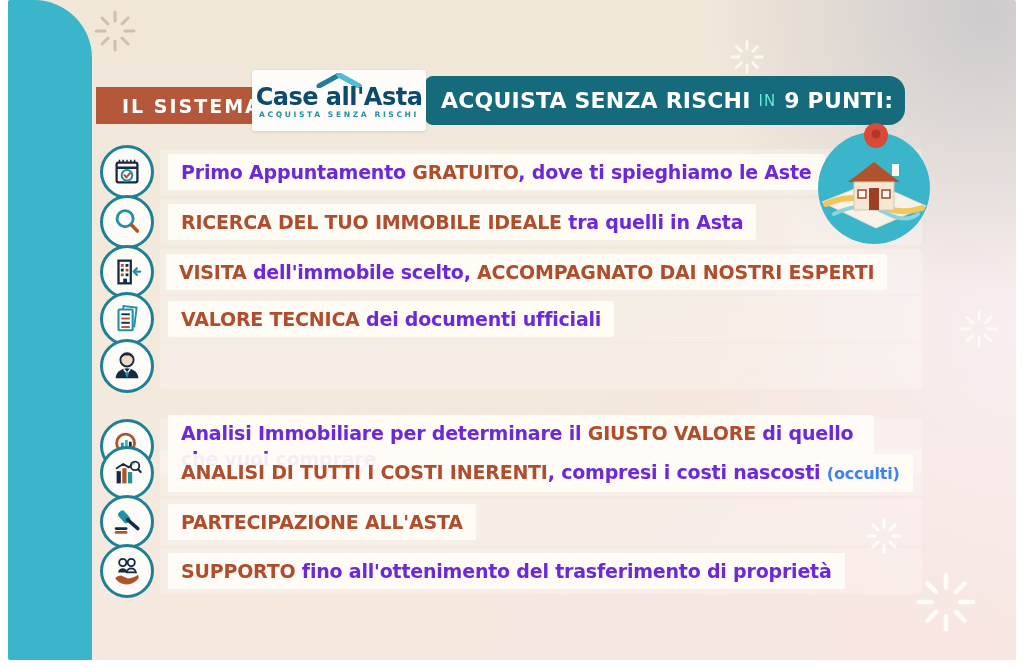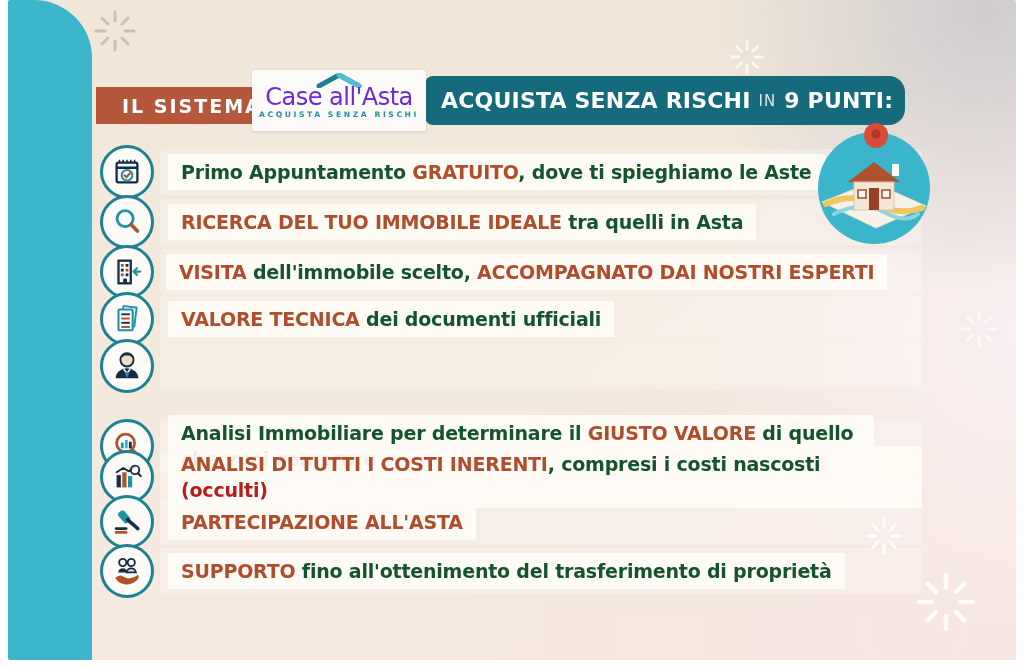--- a/index.html
+++ b/index.html
@@ -26,48 +26,48 @@
     position:absolute;left:88px;top:87px;height:37px;
     background:#b5573a;color:#fff;display:flex;align-items:center;
     padding:0 26px;font-size:19px;font-weight:bold;letter-spacing:2px;
   }
   .logo-box{
     position:absolute;left:244px;top:70px;width:174px;height:61px;
     background:#fdfcfa;border-radius:3px;text-align:center;z-index:3;
     box-shadow:0 1px 3px rgba(80,60,40,.15);
   }
   .logo-roof{display:block;margin:3px auto 0;}
-  .logo-title{font-size:24px;font-weight:normal;color:#6d28d9;line-height:22px;margin-top:-2px;letter-spacing:-0.5px;}
+  .logo-title{font-size:24px;font-weight:bold;color:#0c4a6e;line-height:22px;margin-top:-2px;letter-spacing:-0.5px;}
   .logo-tagline{font-size:7.6px;font-weight:bold;color:#2191a6;letter-spacing:2.6px;margin-top:2px;}
   .headline-badge{
     position:absolute;left:417px;top:76px;height:49px;width:480px;box-sizing:border-box;
     background:#156a7c;border-radius:8px 16px 16px 8px;
     display:flex;align-items:center;gap:8px;padding:0 18px 0 16px;color:#fff;white-space:nowrap;
   }
   .headline-big{font-size:22px;font-weight:bold;letter-spacing:.2px;}
-  .headline-small{font-size:15px;font-weight:normal;color:#e5e5e5;letter-spacing:1px;}
+  .headline-small{font-size:15px;font-weight:normal;color:#5eead4;letter-spacing:1px;}
   
   .row{position:absolute;left:92px;width:822px;display:flex;align-items:center;gap:14px;}
   .row::before{
     content:"";position:absolute;left:60px;right:0;top:4px;bottom:4px;
     background:rgba(255,255,255,.25);border-radius:3px;
   }
   .icon-circle{
     position:relative;z-index:2;flex:0 0 auto;width:54px;height:54px;box-sizing:border-box;
     border:3px solid #1e8093;border-radius:50%;background:#fdfcf8;
     display:flex;align-items:center;justify-content:center;
   }
   .strip{
     position:relative;z-index:2;background:rgba(255,252,246,.93);
     padding:5px 13px;font-size:19px;line-height:26px;color:#1a2944;font-weight:bold;
     letter-spacing:-0.2px;border-radius:2px;
   }
-  .t-normal{color:#14532d;}
+  .t-normal{color:#6d28d9;}
   .t-accent{color:#b04d2c;text-align:right;}
-  .t-small{color:#b91c1c;font-size:19px;}
+  .t-small{color:#3b82f6;font-size:16px;}
   .w5{width:676px;box-sizing:border-box;}
   .w6{width:706px;box-sizing:border-box;}
   .r1{top:145px;} .r2{top:195px;} .r3{top:245px;gap:12px;} .r4{top:292px;}
   .r5{top:339px;} .r6{top:415px;} .r7{top:446px;} .r8{top:495px;} .r9{top:544px;}
   
   .house-illus{position:absolute;left:806px;top:120px;width:120px;height:126px;z-index:4;}
   
   .sparkle{position:absolute;}
 </style>
 </head>

